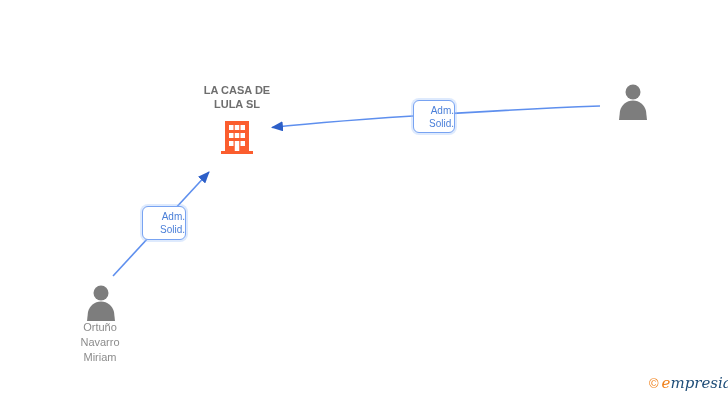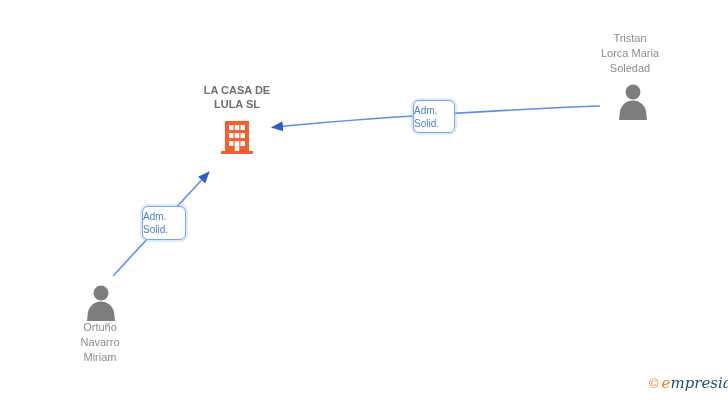--- a/index.html
+++ b/index.html
@@ -43,21 +43,21 @@
   .edge-label {
     position: absolute;
     box-sizing: border-box;
     background: #ffffff;
     border: 1.5px solid #78a3f2;
     border-radius: 6px;
     box-shadow: 0 0 0 2px rgba(160, 195, 250, 0.35);
     color: #4a7fd8;
     font-size: 10px;
     line-height: 13px;
-    text-align: left;
+    text-align: right;
     white-space: pre-line;
     padding-top: 3px;
   }
   .watermark {
     position: absolute;
     left: 649px;
     top: 374px;
     display: flex;
     align-items: baseline;
     gap: 3px;
@@ -101,23 +101,20 @@
       <rect x="19.5" y="4" width="4.5" height="5" fill="#ffffff"></rect>
       <rect x="8" y="12" width="4.5" height="5" fill="#ffffff"></rect>
       <rect x="13.75" y="12" width="4.5" height="5" fill="#ffffff"></rect>
       <rect x="19.5" y="12" width="4.5" height="5" fill="#ffffff"></rect>
       <rect x="8" y="20" width="4.5" height="5" fill="#ffffff"></rect>
       <rect x="19.5" y="20" width="4.5" height="5" fill="#ffffff"></rect>
       <rect x="13.75" y="20" width="4.5" height="10" fill="#ffffff"></rect>
     </svg>
   </div>
 
-  <div class="node-label" style="left:575px; top:31px; width:110px;">Tristan
-Lorca Maria
-Soledad</div>
   <div class="node-icon" style="left:616px; top:84px;">
     <svg width="34" height="36" viewBox="0 0 34 36">
       <circle cx="17" cy="8" r="7.5" fill="#7d7d7d"></circle>
       <path d="M17,16.5 C10.5,16.5 5.5,21 4,27 L3,36 L31,36 L30,27 C28.5,21 23.5,16.5 17,16.5 Z" fill="#7d7d7d"></path>
     </svg>
   </div>
 
   <div class="node-icon" style="left:84px; top:285px;">
     <svg width="34" height="36" viewBox="0 0 34 36">
       <circle cx="17" cy="8" r="7.5" fill="#7d7d7d"></circle>

